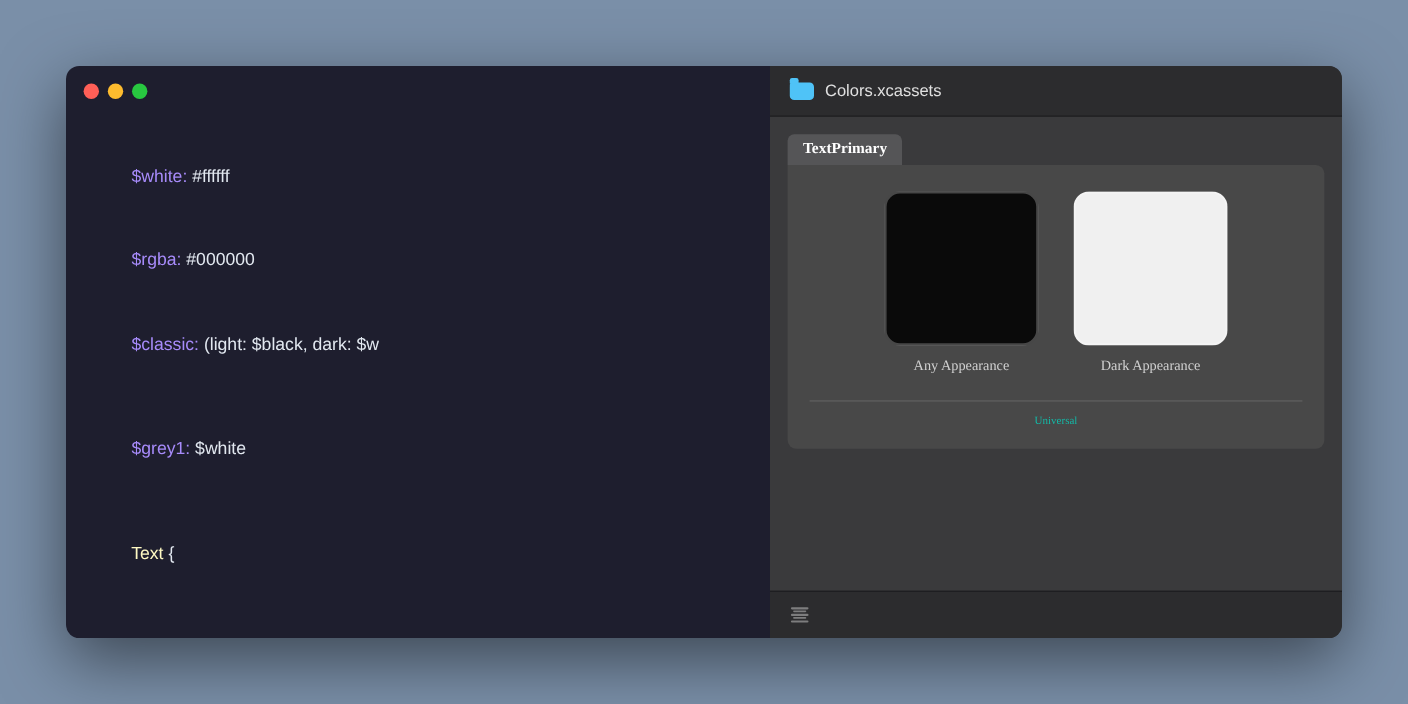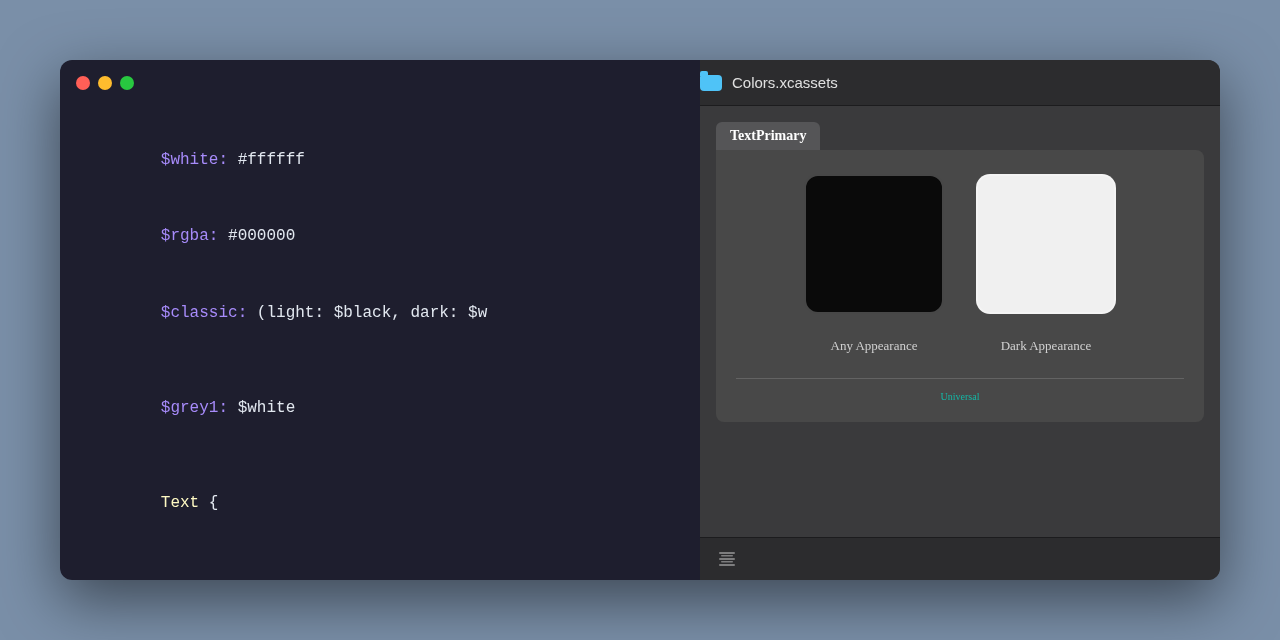--- a/index.html
+++ b/index.html
@@ -49,21 +49,21 @@
     .traffic-light.minimize { background: #febc2e; }
     .traffic-light.maximize { background: #28c840; }
 
     .code-content {
       padding: 32px 24px 24px 24px;
       flex: 1;
       overflow: hidden;
     }
 
     .code-line {
-      font-family: Liberation Mono, monospace;
+      font-family: Liberation Sans, sans-serif;
       font-size: 16px;
       line-height: 1.6;
       white-space: pre;
     }
 
     .code-var { color: #a78bfa; }
     .code-value { color: #e2e8f0; }
     .code-number { color: #f97316; }
     .code-keyword { color: #fef9c3; }
 
@@ -72,21 +72,21 @@
     
     .asset-panel {
       flex: 1;
       background: #3a3a3c;
       display: flex;
       flex-direction: column;
     }
 
     .asset-titlebar {
       background: #2c2c2e;
-      padding: 14px 0;
+      padding: 14px 18px;
       display: flex;
       align-items: center;
       gap: 10px;
       border-bottom: 1px solid #1c1c1e;
     }
 
     .folder-icon {
       width: 22px;
       height: 16px;
       background: #4fc3f7;
@@ -139,21 +139,21 @@
     .color-swatches {
       display: flex;
       gap: 32px;
       margin-bottom: 16px;
     }
 
     .swatch-item {
       display: flex;
       flex-direction: column;
       align-items: center;
-      gap: 24px;
+      gap: 10px;
     }
 
     .swatch-box {
       width: 140px;
       height: 140px;
       border-radius: 14px;
       border: 2px solid rgba(255,255,255,0.25);
     }
 
     .swatch-dark {

